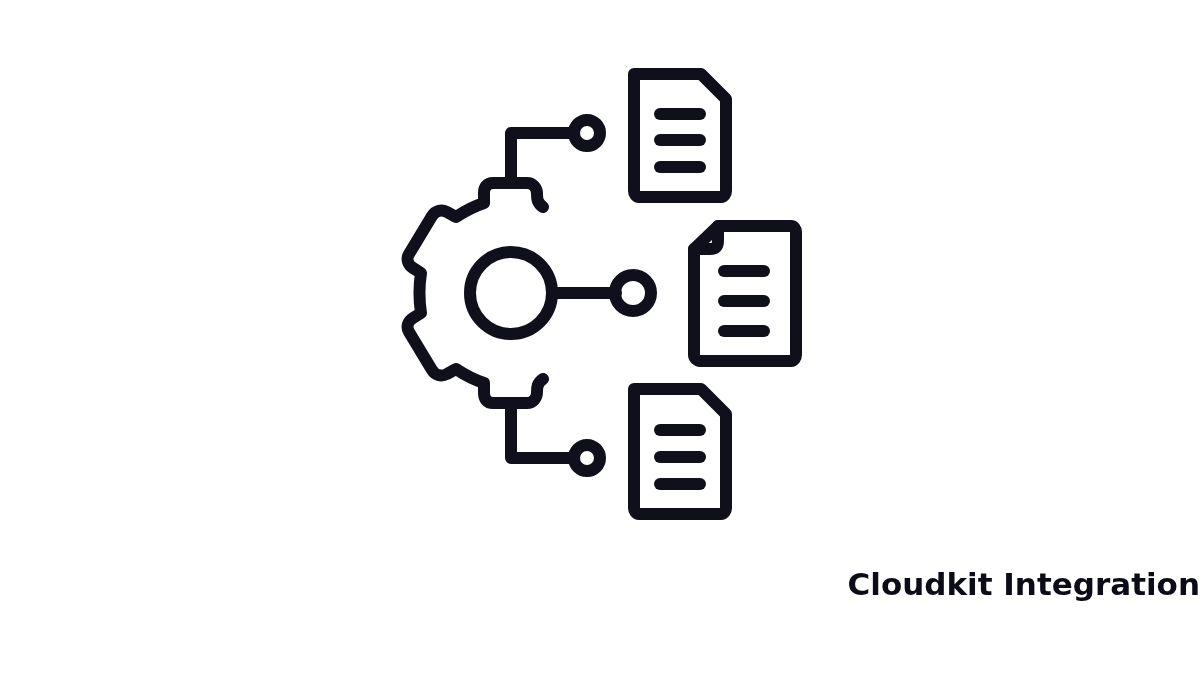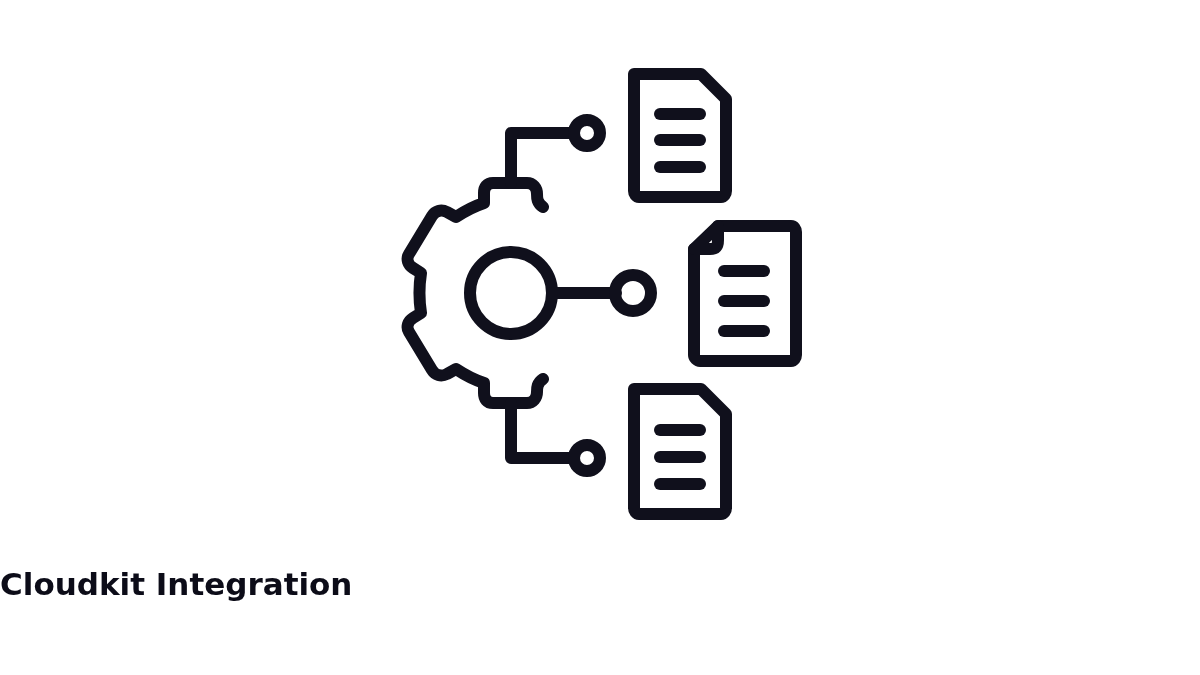--- a/index.html
+++ b/index.html
@@ -1,19 +1,19 @@
 <!DOCTYPE html>
 <html><head>
 <meta charset="utf-8">
 <style>
   html, body { margin: 0; padding: 0; background: #ffffff; }
   body { width: 1200px; height: 675px; position: relative; overflow: hidden; }
   .icon-wrap { position: absolute; left: 0; top: 0; width: 1200px; height: 675px; }
   .caption {
-    position: absolute; left: 0; top: 566px; width: 1200px; text-align: left;
+    position: absolute; left: 0; top: 566px; width: 1200px; text-align: right;
     font-family: "DejaVu Sans", "Liberation Sans", sans-serif;
     font-weight: bold; font-size: 31px; color: #0c0c18; letter-spacing: 0px;
   }
 </style>
 </head>
 <body>
 
 <div class="icon-wrap">
   <svg width="1200" height="675" viewBox="0 0 1200 675" xmlns="http://www.w3.org/2000/svg" fill="none" stroke="#10101c" stroke-width="12" stroke-linecap="round" stroke-linejoin="round">
 

